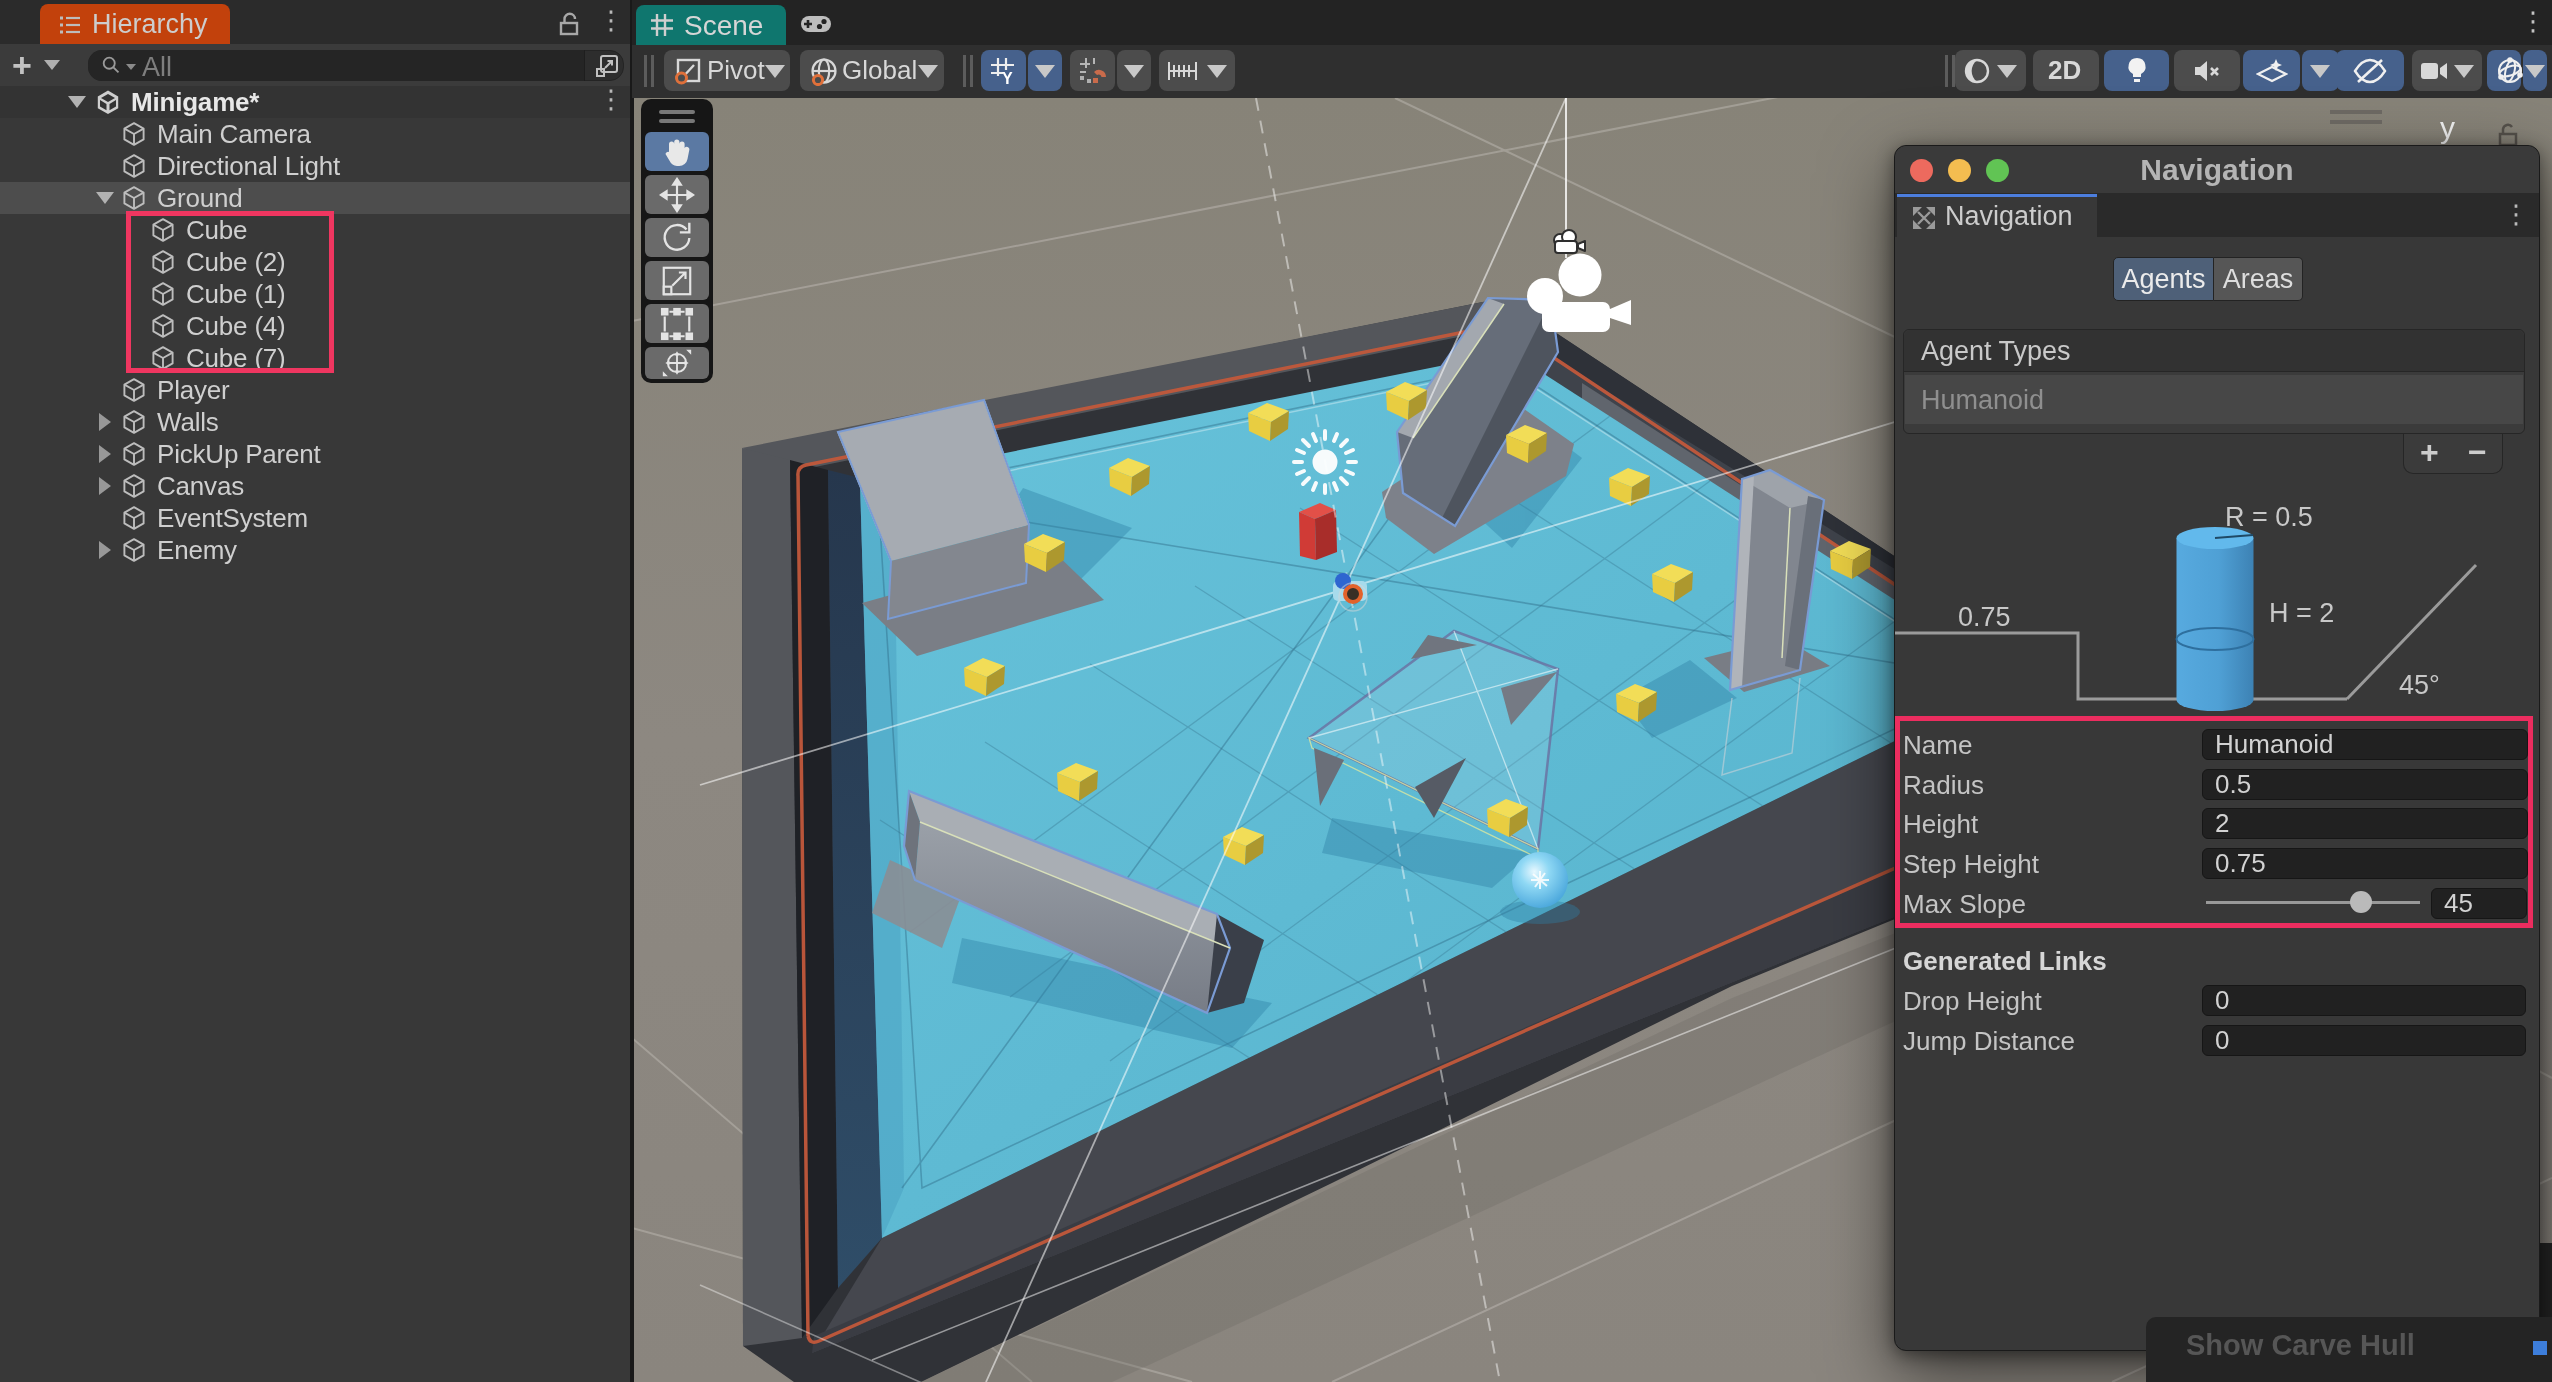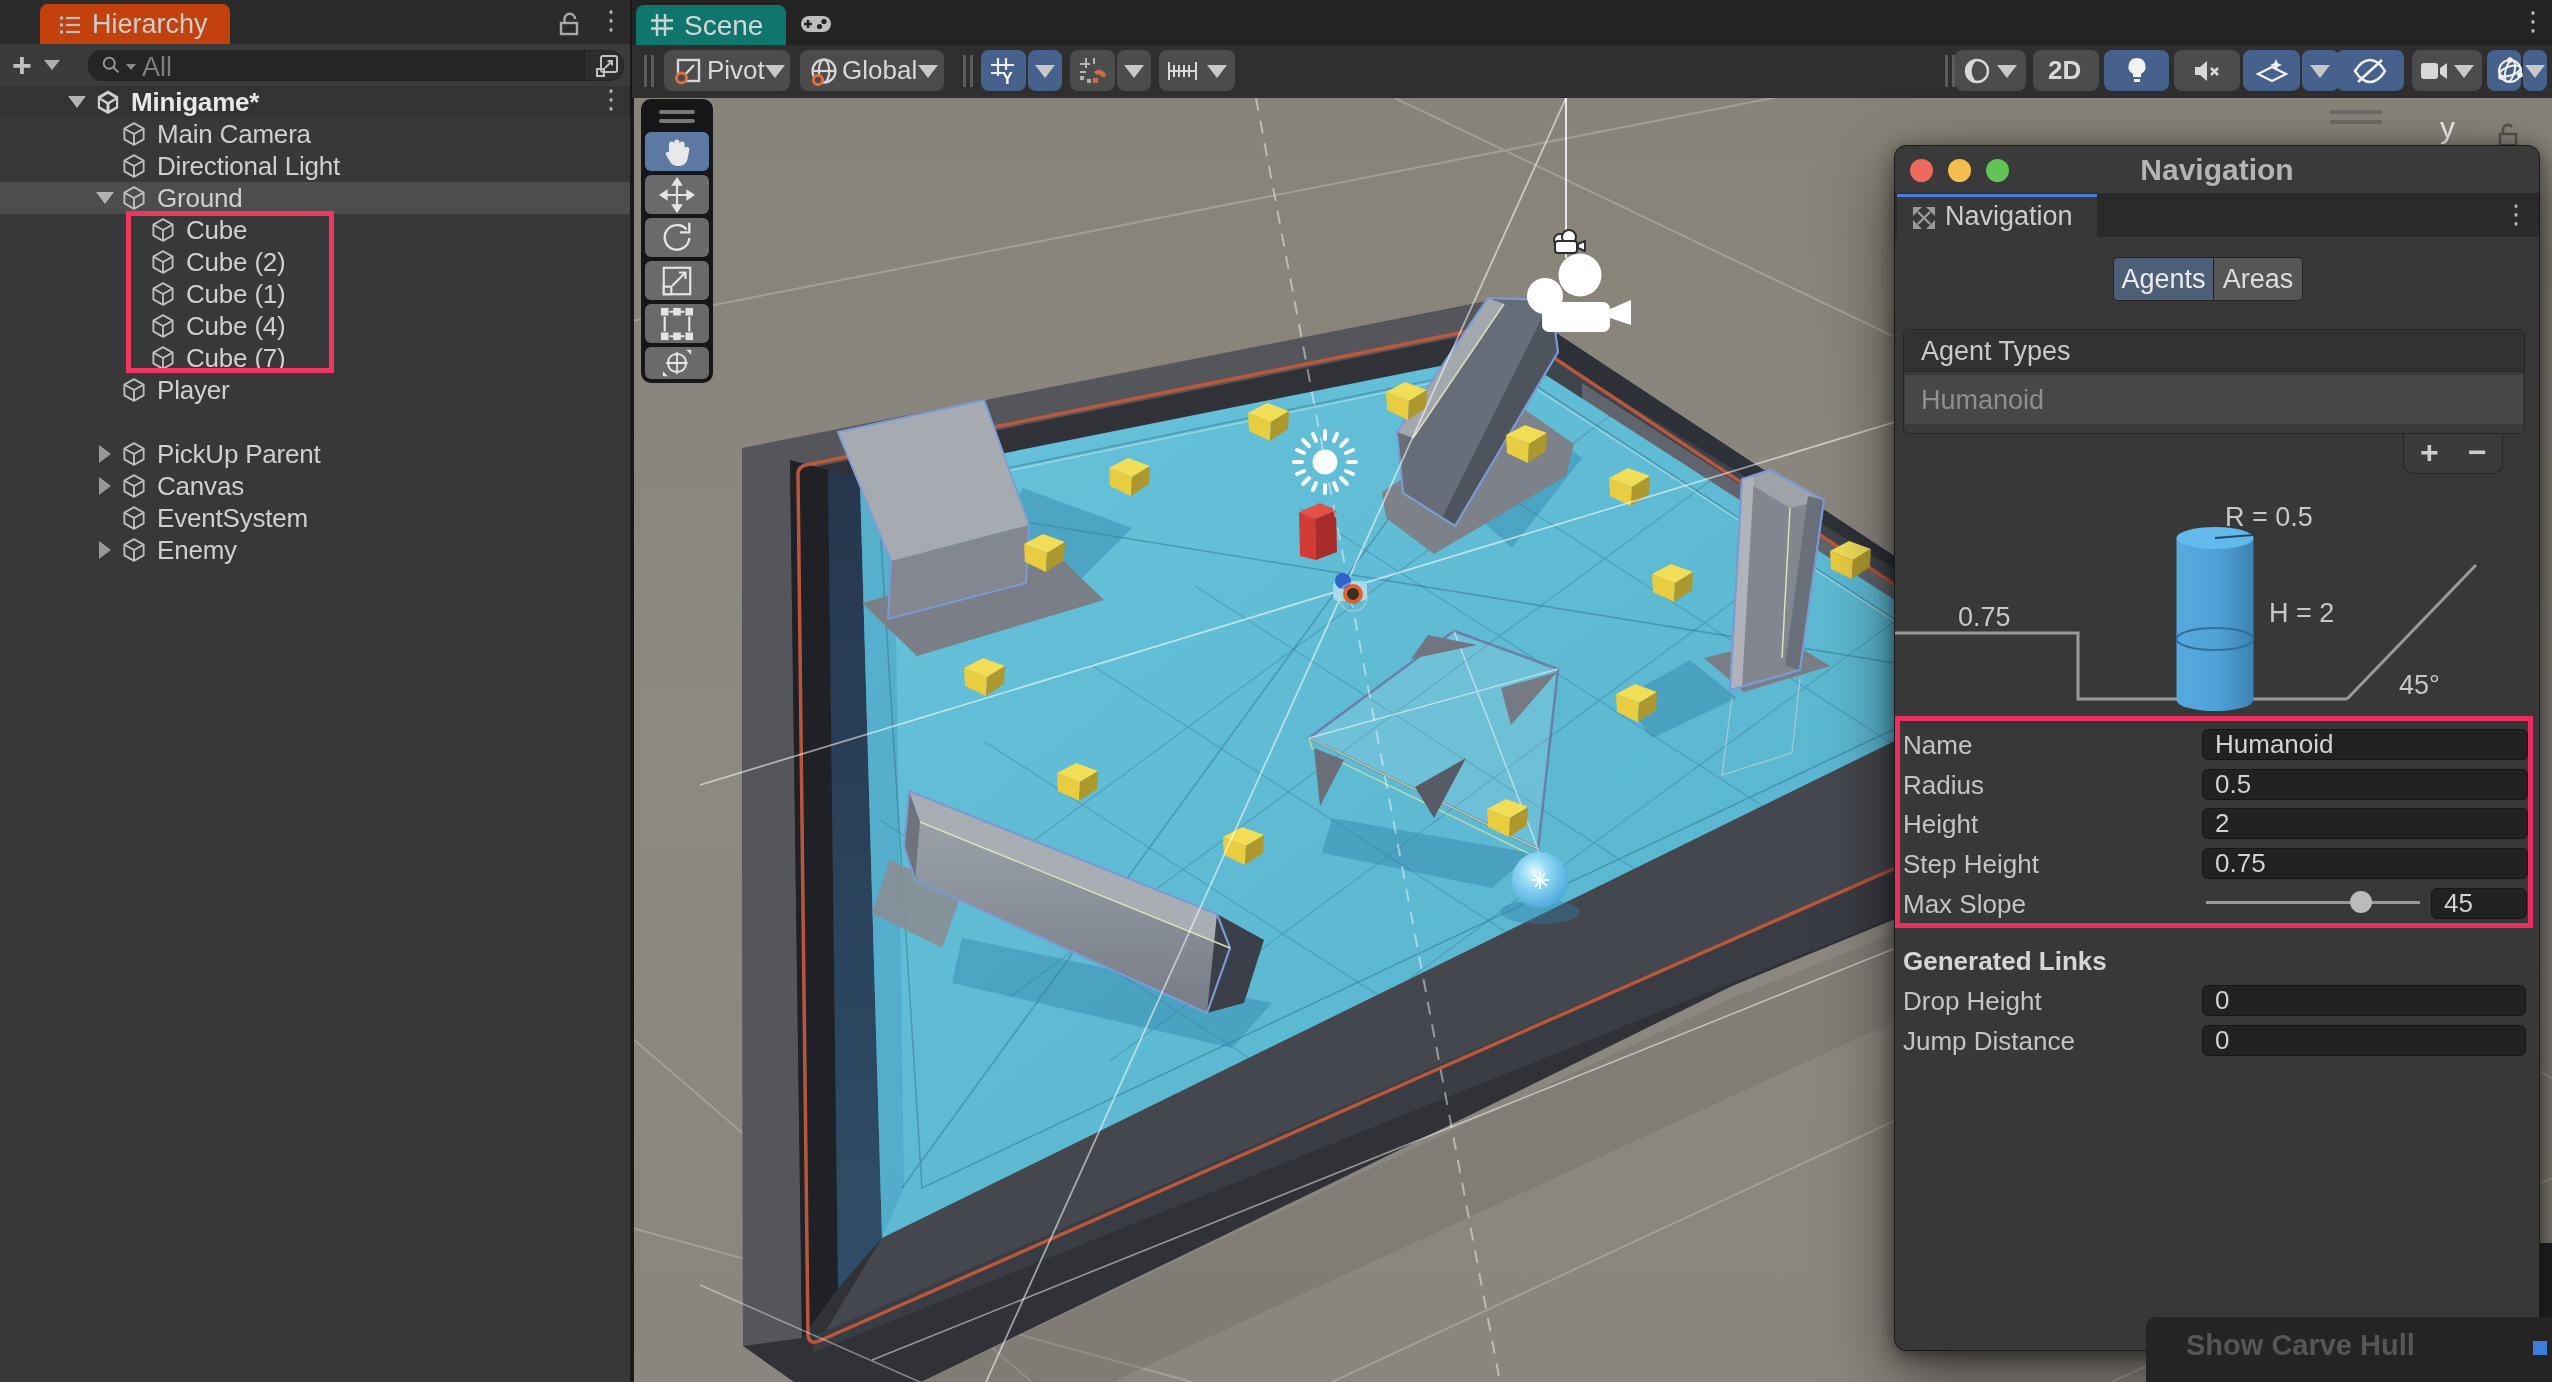--- a/index.html
+++ b/index.html
@@ -395,20 +395,27 @@
           <use href="#cubeic"></use>
         </svg>
         <div class="abs rowtxt" style="left:186px;">Cube (7)</div>
       </div>
     <div class="abs hrow" style="top:374px;">
         <svg class="abs cubei" style="left:121px;" width="26" height="26">
           <use href="#cubeic"></use>
         </svg>
         <div class="abs rowtxt" style="left:157px;">Player</div>
       </div>
+    <div class="abs hrow" style="top:406px;">
+      <div class="abs tri-r" style="left:99px; top:7px;"></div>
+      <svg class="abs cubei" style="left:121px;" width="26" height="26">
+          <use href="#cubeic"></use>
+        </svg>
+        <div class="abs rowtxt" style="left:157px;">Walls</div>
+      </div>
     <div class="abs hrow" style="top:438px;">
       <div class="abs tri-r" style="left:99px; top:7px;"></div>
       <svg class="abs cubei" style="left:121px;" width="26" height="26">
           <use href="#cubeic"></use>
         </svg>
         <div class="abs rowtxt" style="left:157px;">PickUp Parent</div>
       </div>
     <div class="abs hrow" style="top:470px;">
       <div class="abs tri-r" style="left:99px; top:7px;"></div>
       <svg class="abs cubei" style="left:121px;" width="26" height="26">

